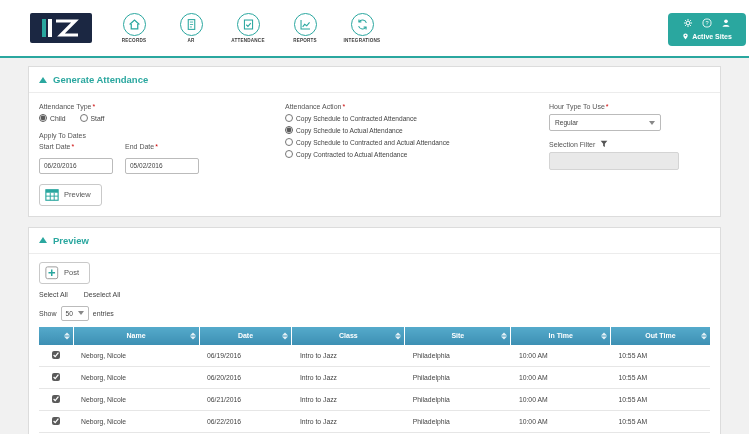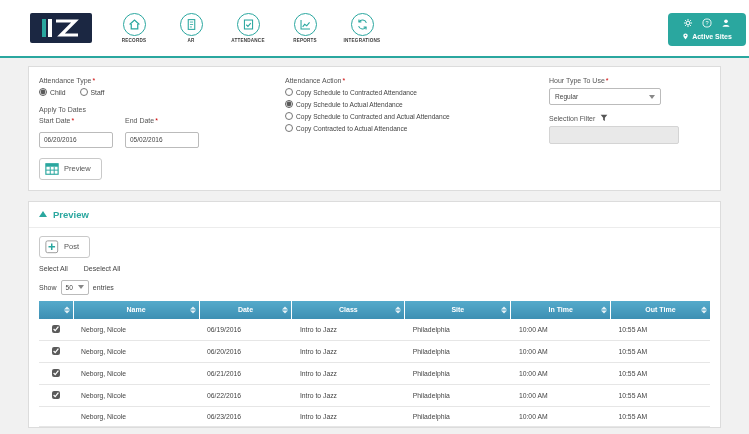--- a/index.html
+++ b/index.html
@@ -176,20 +176,24 @@
           <circle cx="8" cy="5.8" r="1.9" fill="#2aa79f"></circle>
         </svg>
       <span>Active Sites</span>
     </div>
   </div>
 </header>
 
 <main class="content">
 
   <section class="panel">
+    <div class="panel-head">
+      <span class="collapse-icon"></span>
+      <span class="panel-title">Generate Attendance</span>
+    </div>
     <div class="gen-body">
       <div class="gen-col1">
         <div class="field-label">
           <span>Attendance Type</span>
             <span class="req">*</span>
         </div>
         <div class="radio-row">
           <label class="radio">
             <input type="radio" name="att-type" checked="" style="">
             <span>Child</span>

